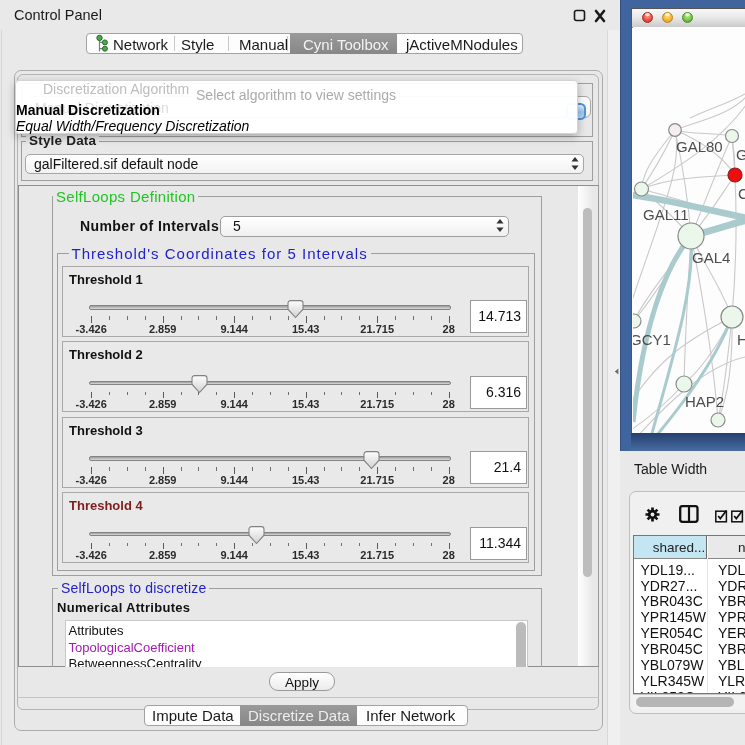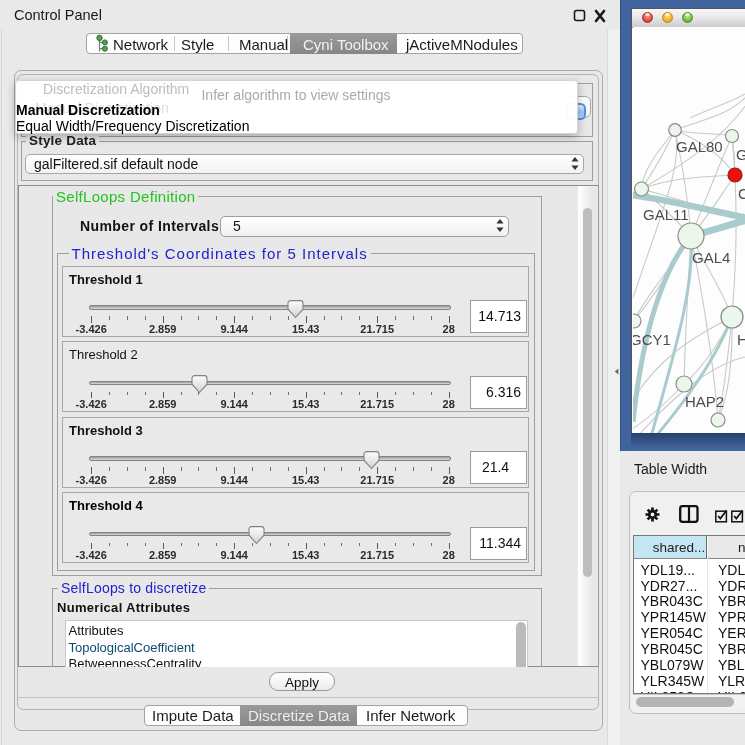--- a/index.html
+++ b/index.html
@@ -91,21 +91,21 @@
 <defs>
       <linearGradient id="thg" x1="0" y1="0" x2="0" y2="1">
         <stop offset="0" stop-color="#FDFDFD"></stop>
         <stop offset="1" stop-color="#D2D2D2"></stop>
       </linearGradient>
     </defs>
 </svg>
 <div class="ab" style="left:470px;top:300.0px;width:56.5px;height:33px;background:#FFFFFF;border:1px solid #9A9A9A;box-sizing:border-box;"></div>
 <div class="lbl" style="left:470px;top:308.0px;width:51px;text-align:right;font-size:14px;color:#111;">14.713</div>
 <div class="ab" style="left:61.5px;top:341.0px;width:467px;height:71px;background:#E9E9E9;border:1px solid #A8A8A8;box-sizing:border-box;"></div>
-<div class="lbl" style="left:69px;top:347.0px;font-size:13px;font-weight:normal;color:#111;">Threshold 2</div>
+<div class="lbl" style="left:69px;top:347.0px;font-size:13px;font-weight:bold;color:#111;">Threshold 2</div>
 <div class="ab" style="left:89.2px;top:380.5px;width:362.0px;height:4.5px;background:linear-gradient(#9A9A9A,#DCDCDC);border:1px solid #838383;border-radius:2px;box-sizing:border-box;"></div>
 <div class="ab" style="left:91.2px;top:391.5px;width:1px;height:6.5px;background:#5A5A5A;"></div>
 <div class="ab" style="left:109.1px;top:391.5px;width:1px;height:3.7px;background:#707070;"></div>
 <div class="ab" style="left:127.0px;top:391.5px;width:1px;height:3.7px;background:#707070;"></div>
 <div class="ab" style="left:144.8px;top:391.5px;width:1px;height:3.7px;background:#707070;"></div>
 <div class="ab" style="left:162.7px;top:391.5px;width:1px;height:6.5px;background:#5A5A5A;"></div>
 <div class="ab" style="left:180.6px;top:391.5px;width:1px;height:3.7px;background:#707070;"></div>
 <div class="ab" style="left:198.4px;top:391.5px;width:1px;height:3.7px;background:#707070;"></div>
 <div class="ab" style="left:216.3px;top:391.5px;width:1px;height:3.7px;background:#707070;"></div>
 <div class="ab" style="left:234.2px;top:391.5px;width:1px;height:6.5px;background:#5A5A5A;"></div>
@@ -171,23 +171,23 @@
 <svg class="ab" style="left:362.6px;top:450.7px;" width="17" height="19" viewBox="0 0 17 19">
 <path d="M3.6 0.6 h9.8 a2.6 2.6 0 0 1 2.6 2.6 v6.0 l-7.5 8.3 l-7.5-8.3 v-6.0 a2.6 2.6 0 0 1 2.6-2.6 Z" fill="url(#thg)" stroke="#818181" stroke-width="1.1"></path>
 <defs>
       <linearGradient id="thg" x1="0" y1="0" x2="0" y2="1">
         <stop offset="0" stop-color="#FDFDFD"></stop>
         <stop offset="1" stop-color="#D2D2D2"></stop>
       </linearGradient>
     </defs>
 </svg>
 <div class="ab" style="left:470px;top:451.0px;width:56.5px;height:33px;background:#FFFFFF;border:1px solid #9A9A9A;box-sizing:border-box;"></div>
-<div class="lbl" style="left:470px;top:459.0px;width:51px;text-align:center;font-size:14px;color:#111;">21.4</div>
+<div class="lbl" style="left:470px;top:459.0px;width:51px;text-align:right;font-size:14px;color:#111;">21.4</div>
 <div class="ab" style="left:61.5px;top:492.0px;width:467px;height:71px;background:#E9E9E9;border:1px solid #A8A8A8;box-sizing:border-box;"></div>
-<div class="lbl" style="left:69px;top:498.0px;font-size:13px;font-weight:bold;color:#000000;">Threshold 4</div>
+<div class="lbl" style="left:69px;top:498.0px;font-size:13px;font-weight:bold;color:#7f1d1d;">Threshold 4</div>
 <div class="ab" style="left:89.2px;top:531.5px;width:362.0px;height:4.5px;background:linear-gradient(#9A9A9A,#DCDCDC);border:1px solid #838383;border-radius:2px;box-sizing:border-box;"></div>
 <div class="ab" style="left:91.2px;top:542.5px;width:1px;height:6.5px;background:#5A5A5A;"></div>
 <div class="ab" style="left:109.1px;top:542.5px;width:1px;height:3.7px;background:#707070;"></div>
 <div class="ab" style="left:127.0px;top:542.5px;width:1px;height:3.7px;background:#707070;"></div>
 <div class="ab" style="left:144.8px;top:542.5px;width:1px;height:3.7px;background:#707070;"></div>
 <div class="ab" style="left:162.7px;top:542.5px;width:1px;height:6.5px;background:#5A5A5A;"></div>
 <div class="ab" style="left:180.6px;top:542.5px;width:1px;height:3.7px;background:#707070;"></div>
 <div class="ab" style="left:198.4px;top:542.5px;width:1px;height:3.7px;background:#707070;"></div>
 <div class="ab" style="left:216.3px;top:542.5px;width:1px;height:3.7px;background:#707070;"></div>
 <div class="ab" style="left:234.2px;top:542.5px;width:1px;height:6.5px;background:#5A5A5A;"></div>
@@ -218,21 +218,21 @@
       </linearGradient>
     </defs>
 </svg>
 <div class="ab" style="left:470px;top:526.5px;width:56.5px;height:33px;background:#FFFFFF;border:1px solid #9A9A9A;box-sizing:border-box;"></div>
 <div class="lbl" style="left:470px;top:534.5px;width:51px;text-align:right;font-size:14px;color:#111;">11.344</div>
 <div class="ab" style="left:52px;top:588px;width:490px;height:84px;border:1px solid #9E9E9E;box-sizing:border-box;"></div>
 <div class="lbl" style="left:58px;top:580px;font-size:14px;letter-spacing:0.2px;color:#2222CC;font-weight:normal;background:#E8E8E8;padding:0 3px;">SelfLoops to discretize</div>
 <div class="lbl" style="left:57px;top:600px;font-size:13px;letter-spacing:0.3px;font-weight:bold;color:#111;">Numerical Attributes</div>
 <div class="ab" style="left:65px;top:620px;width:463px;height:48px;background:#FFFFFF;border:1px solid #C8C8C8;box-sizing:border-box;"></div>
 <div class="lbl" style="left:68.5px;top:623.3px;font-size:13px;color:#111;">Attributes</div>
-<div class="lbl" style="left:68.5px;top:639.8px;font-size:13px;color:#0c4a6e;">TopologicalCoefficient</div>
+<div class="lbl" style="left:68.5px;top:639.8px;font-size:13px;color:#a21caf;">TopologicalCoefficient</div>
 <div class="lbl" style="left:68.5px;top:656.2px;font-size:13px;color:#111;">BetweennessCentrality</div>
 <div class="ab" style="left:516px;top:622px;width:10px;height:60px;background:#BBBBBB;border-radius:5px;"></div>
 <div class="ab" style="left:19px;top:667px;width:576px;height:29px;background:#E8E8E8;"></div>
 <div class="ab" style="left:578px;top:186px;width:15.5px;height:480px;background:linear-gradient(90deg,#FFFFFF,#E6E6E6);"></div>
 <div class="ab" style="left:583px;top:208px;width:8.5px;height:369px;background:#BDBDBD;border-radius:4.5px;"></div>
 <div class="ab" style="left:269px;top:672px;width:66px;height:19px;background:linear-gradient(#FFFFFF,#EBEBEB);border:1px solid #9A9A9A;border-radius:9px;box-sizing:border-box;"></div>
 <div class="lbl" style="left:302px;top:674.5px;transform:translateX(-50%);font-size:13.5px;color:#111;">Apply</div>
 <div class="ab" style="left:17px;top:697px;width:582px;height:1px;background:#C4C4C4;"></div>
 <div class="ab" style="left:144px;top:705px;width:324px;height:21px;background:#FDFDFD;border:1px solid #A2A2A2;border-radius:4px;box-sizing:border-box;"></div>
 <div class="ab" style="left:240px;top:705px;width:117px;height:21px;background:linear-gradient(#9A9A9A,#878787);"></div>
@@ -240,23 +240,23 @@
 <div class="lbl" style="left:248px;top:707px;font-size:15px;color:#EDEDED;">Discretize Data</div>
 <div class="lbl" style="left:366px;top:707px;font-size:15px;color:#1A1A1A;">Infer Network</div>
 <div class="ab" style="left:607px;top:30px;width:1px;height:715px;background:#D8D8D8;"></div>
 <div class="ab" style="left:608px;top:30px;width:12px;height:715px;background:#F0F0F0;"></div>
 <svg class="ab" style="left:614px;top:368px;" width="5" height="7" viewBox="0 0 5 7">
     <path d="M4.4 0.6 L0.8 3.5 L4.4 6.4 Z" fill="#6A6A6A"></path>
   </svg>
 <div class="ab" style="left:15px;top:80px;width:563px;height:54px;background:rgba(255,255,255,0.97);border:1px solid #D4D4D4;border-radius:4px;box-shadow:0 3px 8px rgba(0,0,0,0.28);box-sizing:border-box;"></div>
 <div class="lbl" style="left:26px;top:81px;font-size:14px;color:#BDBDBD;margin-left:17px;">Discretization Algorithm</div>
 <div class="lbl" style="left:35px;top:100px;font-size:14px;color:#DDDDDD;">Manual Discretization</div>
-<div class="lbl" style="left:296px;top:86.5px;transform:translateX(-50%);font-size:14px;color:#ABABAB;">Infer algorithm to view settings</div>
+<div class="lbl" style="left:296px;top:86.5px;transform:translateX(-50%);font-size:14px;color:#ABABAB;">Select algorithm to view settings</div>
 <div class="lbl" style="left:16px;top:101.5px;font-size:14px;font-weight:bold;color:#000;">Manual Discretization</div>
-<div class="lbl" style="left:16px;top:117.5px;font-size:14px;color:#000;">Equal Width/Frequency Discretization</div>
+<div class="lbl" style="left:16px;top:117.5px;font-size:14px;color:#000;font-style:italic;">Equal Width/Frequency Discretization</div>
 <div class="ab" style="left:620px;top:0;width:125px;height:451px;background:#40649E;border-left:1px solid #33517F;box-sizing:border-box;"></div>
 <div class="ab" style="left:631px;top:8px;width:114px;height:443px;background:#FDFDFD;border:1px solid #555;border-right:none;box-sizing:border-box;"></div>
 <div class="ab" style="left:632px;top:9px;width:113px;height:18.5px;background:linear-gradient(#F7F7F7,#E9E9E9 45%,#CBCBCB);border-bottom:1px solid #8A8A8A;box-sizing:border-box;"></div>
 <div class="ab" style="left:641.5px;top:12px;width:11px;height:11px;border-radius:50%;background:radial-gradient(circle at 50% 35%,#FF9C90,#DC3A31 75%);border:1px solid #A82A22;box-sizing:border-box;"></div>
 <div class="ab" style="left:644.5px;top:13.2px;width:5px;height:3px;border-radius:50%;background:rgba(255,255,255,0.75);"></div>
 <div class="ab" style="left:661.5px;top:12px;width:11px;height:11px;border-radius:50%;background:radial-gradient(circle at 50% 35%,#FFE082,#ECA621 75%);border:1px solid #BC8414;box-sizing:border-box;"></div>
 <div class="ab" style="left:664.5px;top:13.2px;width:5px;height:3px;border-radius:50%;background:rgba(255,255,255,0.75);"></div>
 <div class="ab" style="left:681.5px;top:12px;width:11px;height:11px;border-radius:50%;background:radial-gradient(circle at 50% 35%,#BEEE8E,#5FB236 75%);border:1px solid #49901F;box-sizing:border-box;"></div>
 <div class="ab" style="left:684.5px;top:13.2px;width:5px;height:3px;border-radius:50%;background:rgba(255,255,255,0.75);"></div>
 <div class="ab" style="left:633px;top:27px;width:112px;height:406px;background:#FDFDFD;overflow:hidden;">

